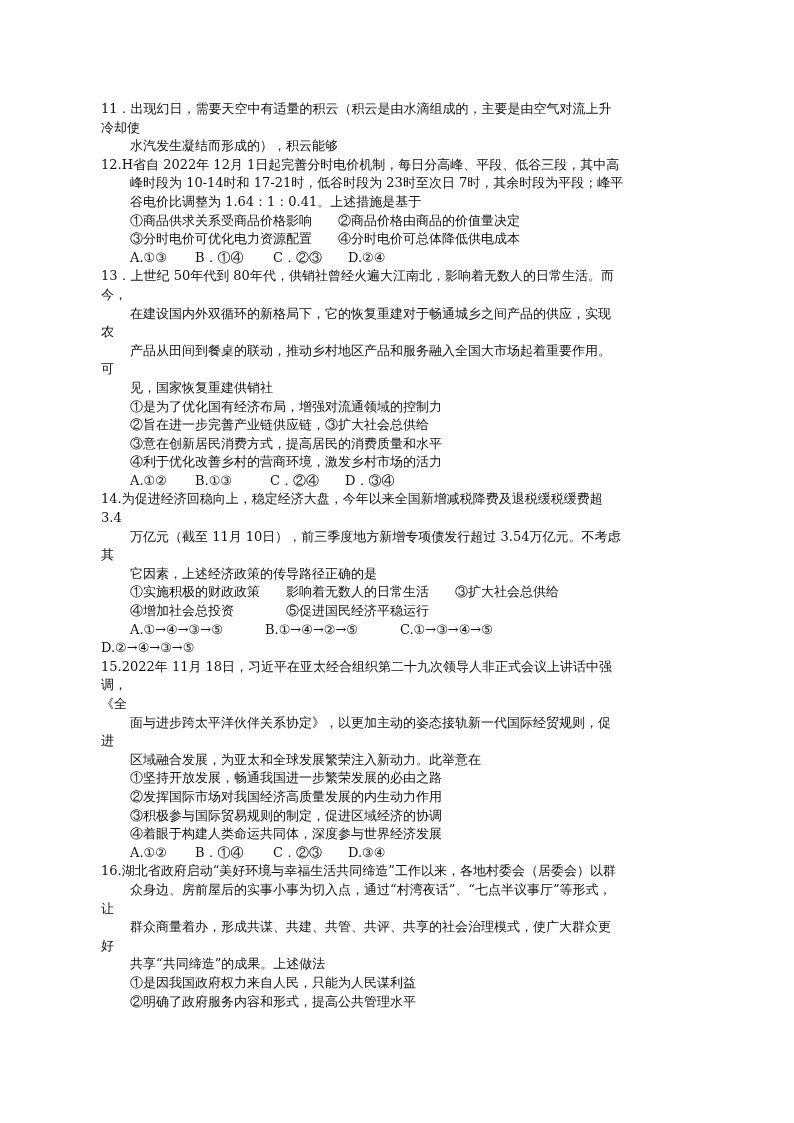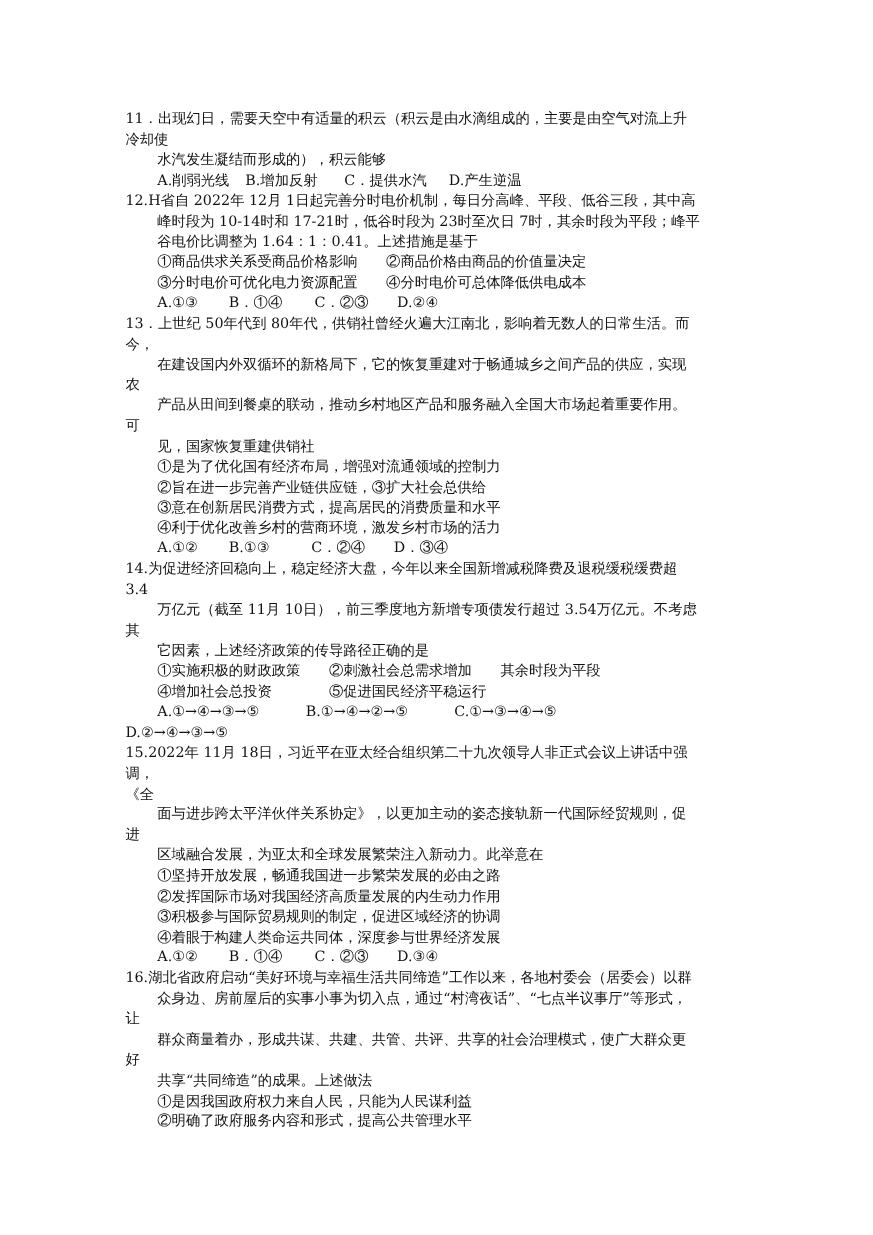--- a/index.html
+++ b/index.html
@@ -1,31 +1,30 @@
 <!DOCTYPE html>
 <html><head>
 <meta charset="utf-8">
 <style>
   html, body { margin: 0; padding: 0; background: #ffffff; }
   body { width: 794px; height: 1123px; position: relative; overflow: hidden;
          font-family: "DejaVu Serif", "Liberation Serif", serif; color: #111; }
-  .page { position: absolute; left: 114px; top: 100px; width: 560px; }
+  .page { position: absolute; left: 101px; top: 100px; width: 560px; }
   .line { font-size: 13px; line-height: 18.6px; white-space: nowrap; height: 18.6px; }
   .ind { padding-left: 29px; }
   .opt span { display: inline-block; }
 </style>
 </head>
 <body>
 
 <div class="page" id="page">
     <div>
       <div class="line">11．出现幻日，需要天空中有适量的积云（积云是由水滴组成的，主要是由空气对流上升</div>
       <div class="line">冷却使</div>
       <div class="line ind">水汽发生凝结而形成的），积云能够</div>
-      <div class="line ind opt"><span style="width: 80px;">A.削弱光线</span><span style="width: 90px;">B.增加反射</span><span style="width: 95px;">C．提供水汽</span><span style="width: 80px;">D.产生逆温</span></div>
     </div>
     <div>
       <div class="line">12.H省自 2022年 12月 1日起完善分时电价机制，每日分高峰、平段、低谷三段，其中高</div>
       <div class="line ind">峰时段为 10-14时和 17-21时，低谷时段为 23时至次日 7时，其余时段为平段；峰平</div>
       <div class="line ind">谷电价比调整为 1.64：1：0.41。上述措施是基于</div>
       <div class="line ind">①商品供求关系受商品价格影响　　②商品价格由商品的价值量决定</div>
       <div class="line ind">③分时电价可优化电力资源配置　　④分时电价可总体降低供电成本</div>
       <div class="line ind opt"><span style="width: 65px;">A.①③</span><span style="width: 78px;">B．①④</span><span style="width: 75px;">C．②③</span><span style="width: 60px;">D.②④</span></div>
     </div>
     <div>
@@ -41,21 +40,21 @@
       <div class="line ind">③意在创新居民消费方式，提高居民的消费质量和水平</div>
       <div class="line ind">④利于优化改善乡村的营商环境，激发乡村市场的活力</div>
       <div class="line ind opt"><span style="width: 65px;">A.①②</span><span style="width: 75px;">B.①③</span><span style="width: 75px;">C．②④</span><span style="width: 60px;">D．③④</span></div>
     </div>
     <div>
       <div class="line">14.为促进经济回稳向上，稳定经济大盘，今年以来全国新增减税降费及退税缓税缓费超</div>
       <div class="line">3.4</div>
       <div class="line ind">万亿元（截至 11月 10日），前三季度地方新增专项债发行超过 3.54万亿元。不考虑</div>
       <div class="line">其</div>
       <div class="line ind">它因素，上述经济政策的传导路径正确的是</div>
-      <div class="line ind">①实施积极的财政政策　　②刺激社会总需求增加　　其余时段为平段</div>
+      <div class="line ind">①实施积极的财政政策　　影响着无数人的日常生活　　③扩大社会总供给</div>
       <div class="line ind">④增加社会总投资　　　　⑤促进国民经济平稳运行</div>
       <div class="line ind opt"><span style="width: 135px;">A.①→④→③→⑤</span><span style="width: 135px;">B.①→④→②→⑤</span><span style="width: 130px;">C.①→③→④→⑤</span></div>
       <div class="line">D.②→④→③→⑤</div>
     </div>
     <div>
       <div class="line">15.2022年 11月 18日，习近平在亚太经合组织第二十九次领导人非正式会议上讲话中强</div>
       <div class="line">调，</div>
       <div class="line">《全</div>
       <div class="line ind">面与进步跨太平洋伙伴关系协定》，以更加主动的姿态接轨新一代国际经贸规则，促</div>
       <div class="line">进</div>

